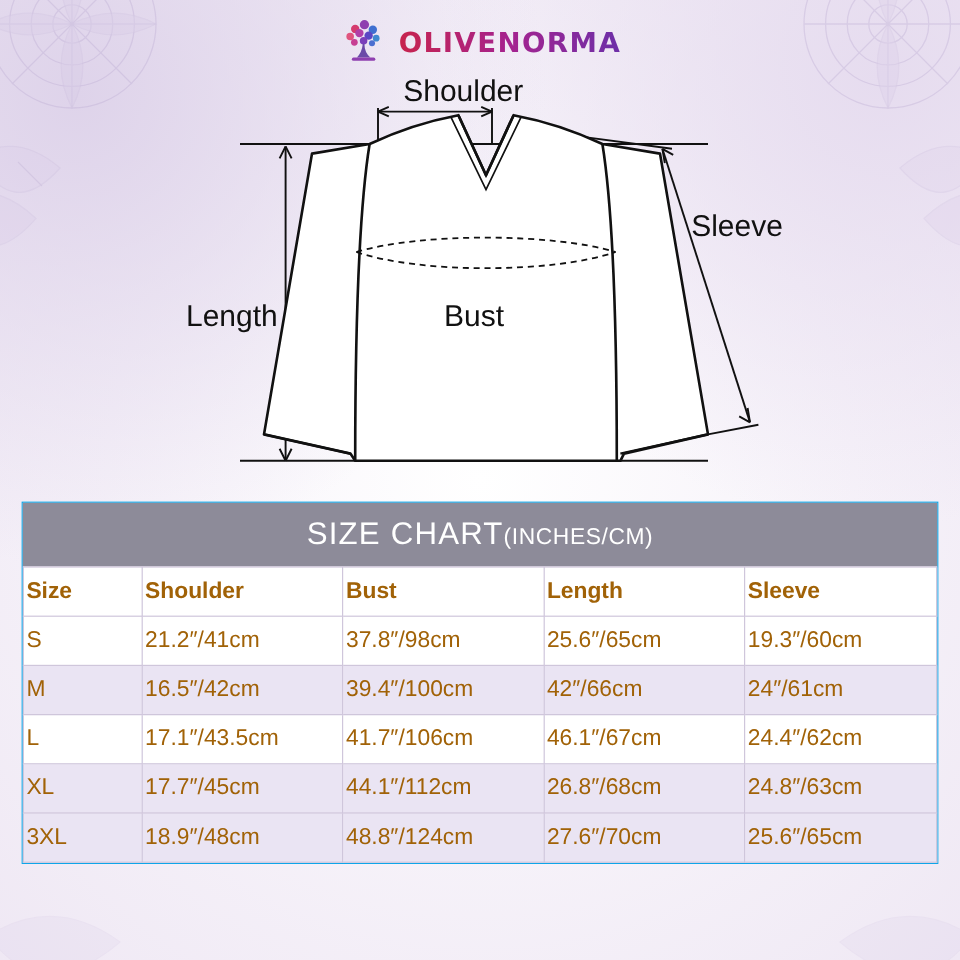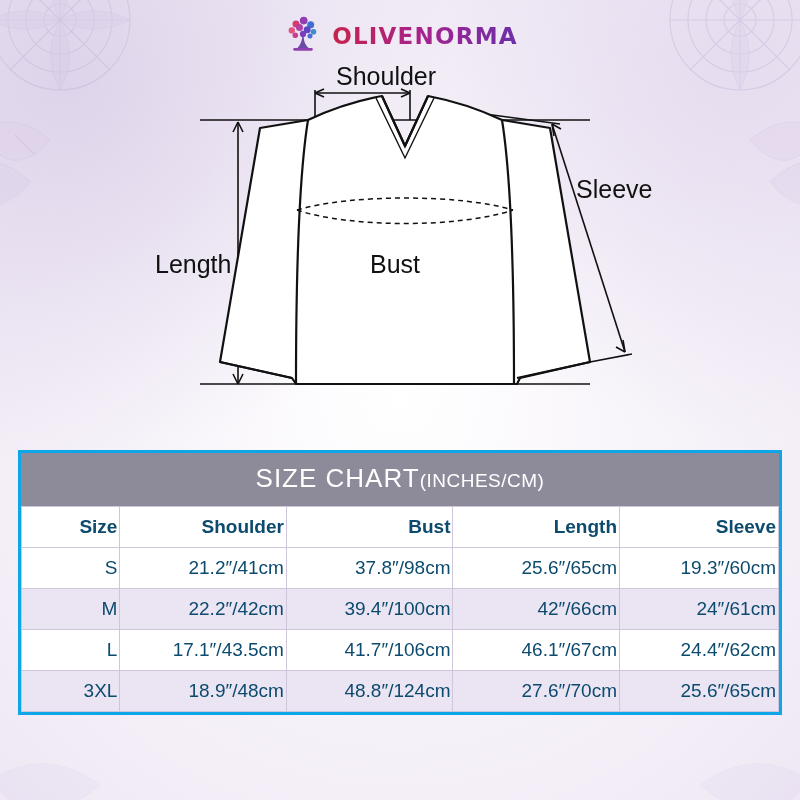--- a/index.html
+++ b/index.html
@@ -64,44 +64,43 @@
   .label-shoulder { left: 216px; top: 0px; }
   .label-sleeve   { left: 456px; top: 113px; }
   .label-length   { left: 35px;  top: 188px; }
   .label-bust     { left: 250px; top: 188px; }
 
   
   .table-wrap {
     position: absolute;
     left: 18px; top: 418px;
     width: 764px;
-    border: 3px solid #0ea5e9;
+    border: 1px solid #0ea5e9;
     background: #fff;
-    margin-top: 32px;
   }
   .table-title {
     background: #8d8b99;
     color: #fff;
     text-align: center;
     padding: 10px 0 12px;
     font-size: 26px;
     letter-spacing: 1px;
     font-family: "Liberation Sans", sans-serif;
   }
   .table-title .small { font-size: 19px; letter-spacing: .5px; }
   table {
     width: 100%;
     border-collapse: collapse;
     table-layout: fixed;
   }
   th, td {
     border: 1px solid #cfc6db;
-    text-align: right;
+    text-align: left;
     font-size: 19px;
-    color: #0c4a6e;
+    color: #a16207;
     padding: 9px 2px;
     font-family: "Liberation Sans", sans-serif;
   }
   th { font-weight: bold; background: #fff; }
   col.c0 { width: 13%; }
   col.c1 { width: 22%; }
   col.c2 { width: 22%; }
   col.c3 { width: 22%; }
   col.c4 { width: 21%; }
   tr.alt td { background: #eae4f3; }
@@ -274,33 +273,40 @@
       <tbody>
         <tr>
           <td>S</td>
           <td>21.2″/41cm</td>
           <td>37.8″/98cm</td>
           <td>25.6″/65cm</td>
           <td>19.3″/60cm</td>
         </tr>
         <tr class="alt">
           <td>M</td>
-          <td>22.2″/42cm</td>
+          <td>16.5″/42cm</td>
           <td>39.4″/100cm</td>
           <td>42″/66cm</td>
           <td>24″/61cm</td>
         </tr>
         <tr>
           <td>L</td>
           <td>17.1″/43.5cm</td>
           <td>41.7″/106cm</td>
           <td>46.1″/67cm</td>
           <td>24.4″/62cm</td>
         </tr>
         <tr class="alt">
+          <td>XL</td>
+          <td>17.7″/45cm</td>
+          <td>44.1″/112cm</td>
+          <td>26.8″/68cm</td>
+          <td>24.8″/63cm</td>
+        </tr>
+        <tr class="alt">
           <td>3XL</td>
           <td>18.9″/48cm</td>
           <td>48.8″/124cm</td>
           <td>27.6″/70cm</td>
           <td>25.6″/65cm</td>
         </tr>
       </tbody>
     </table>
   </div>
 

